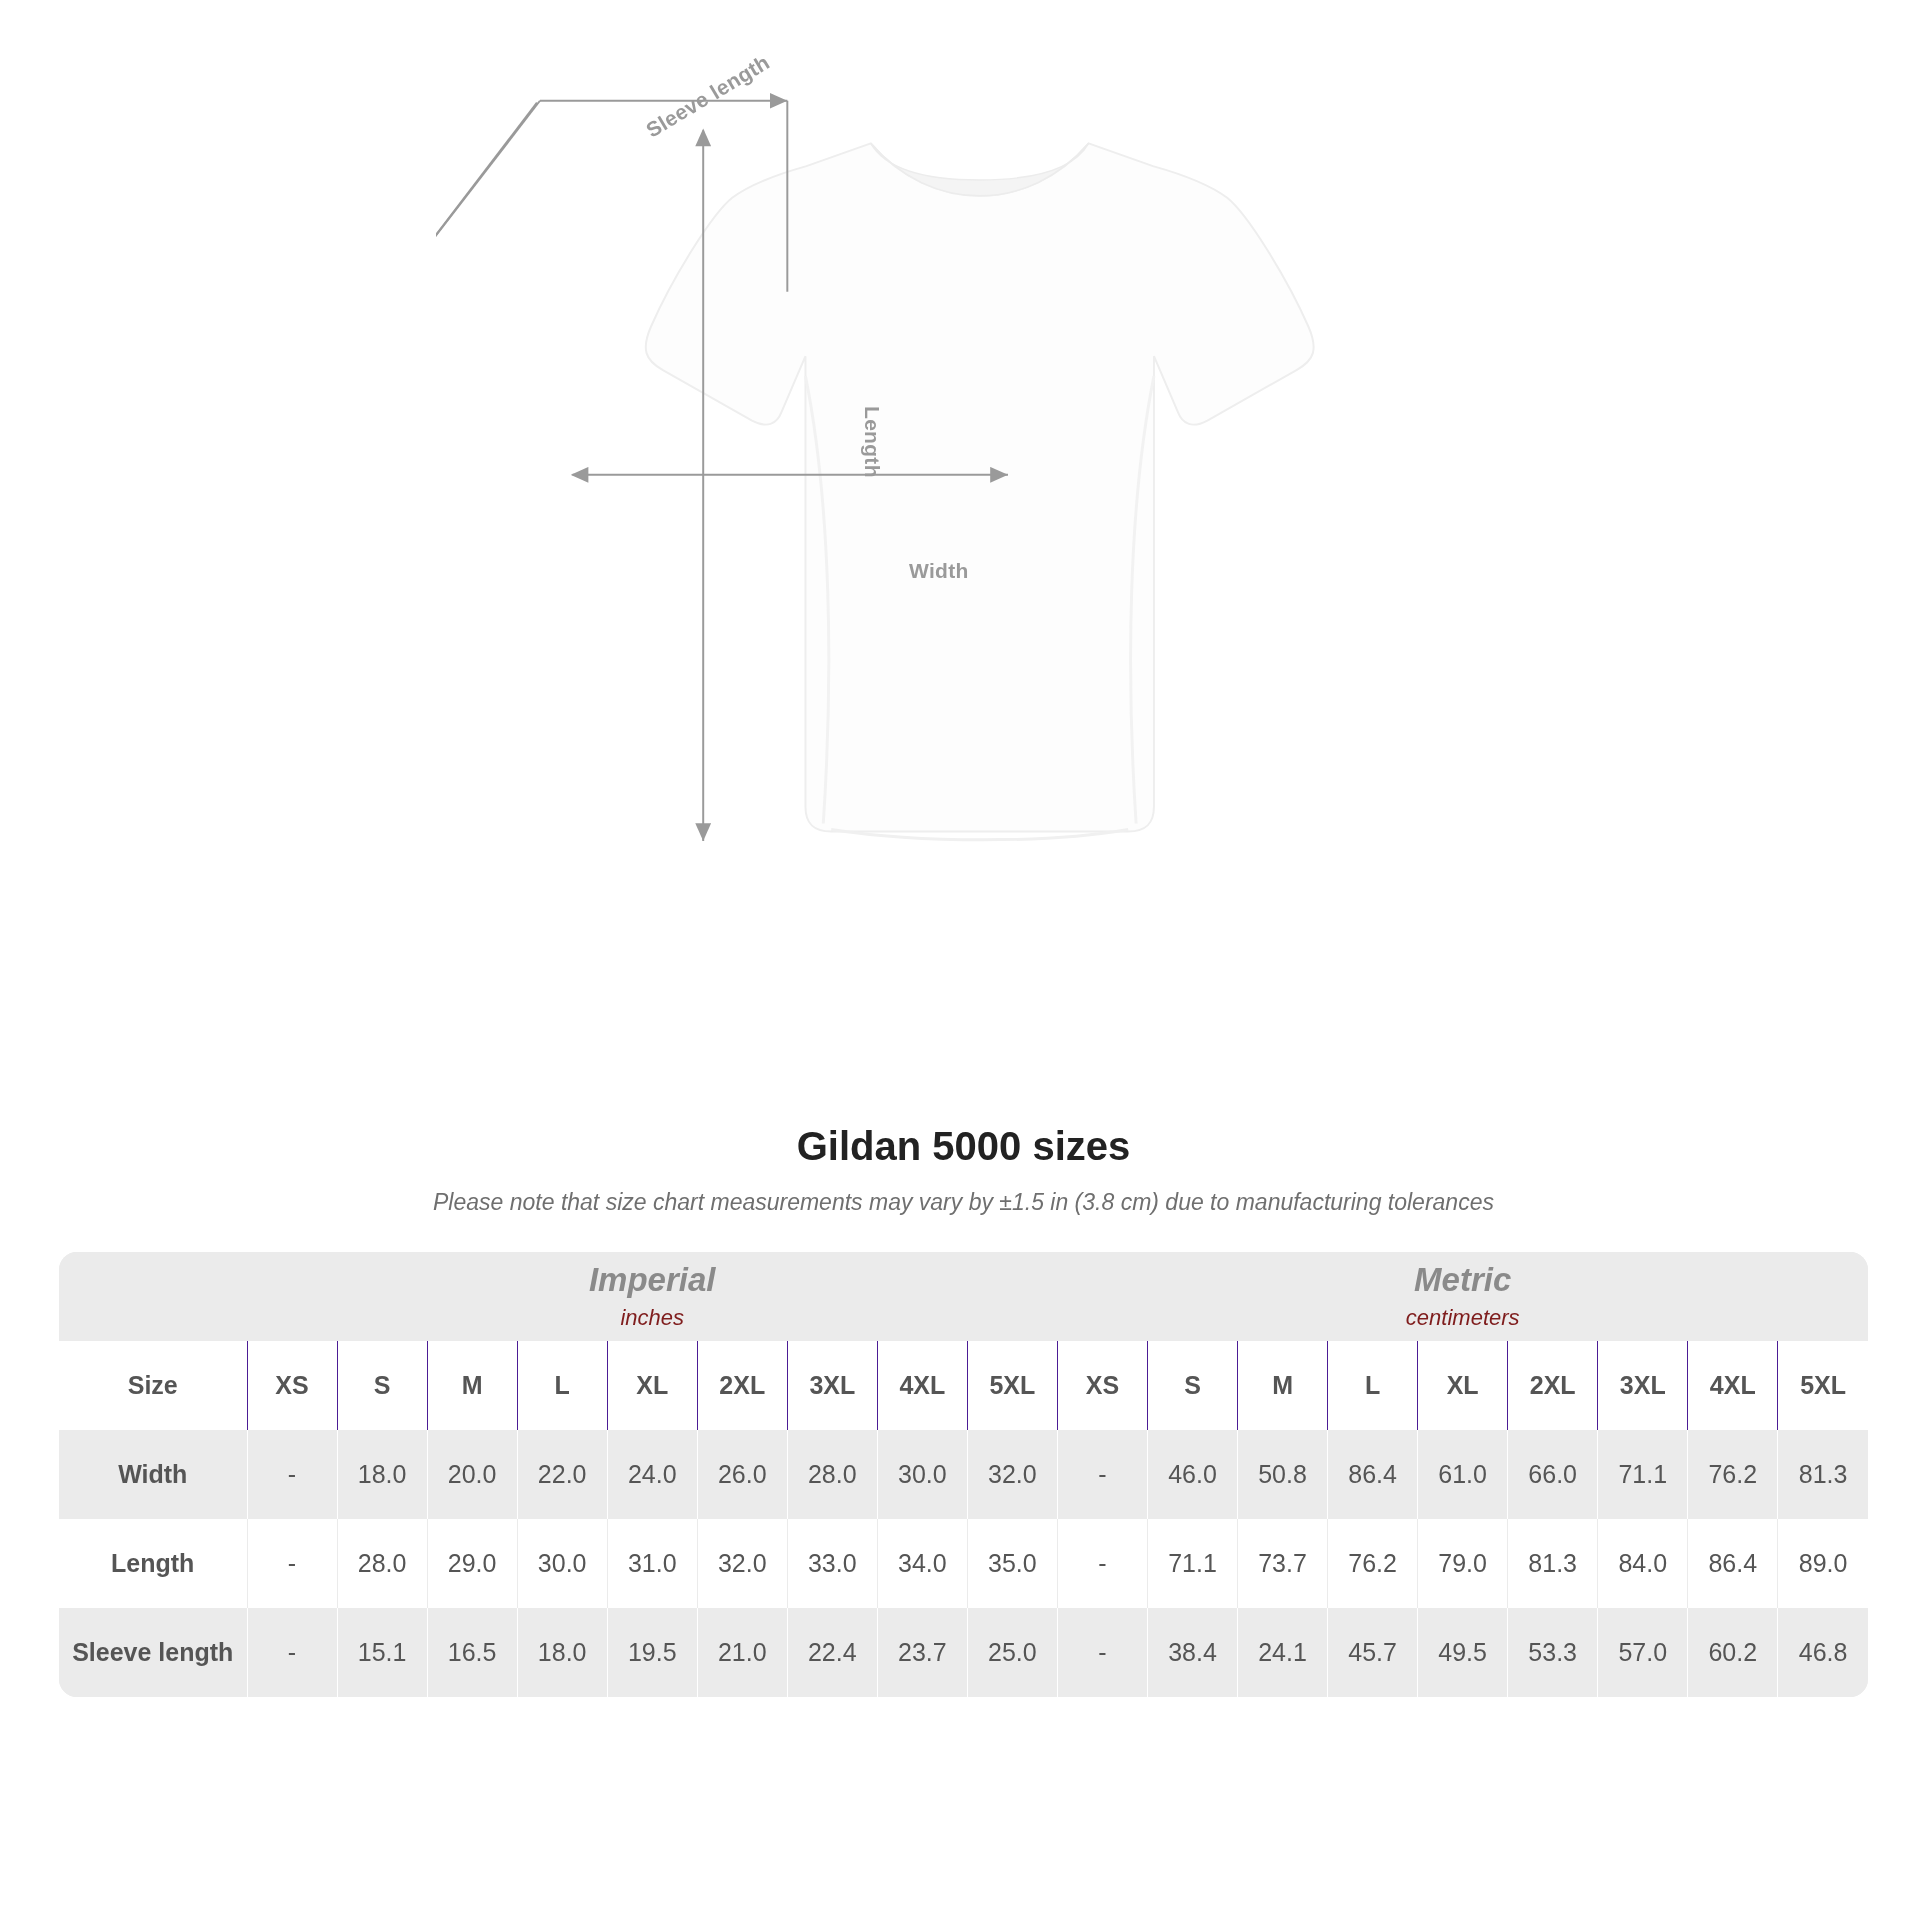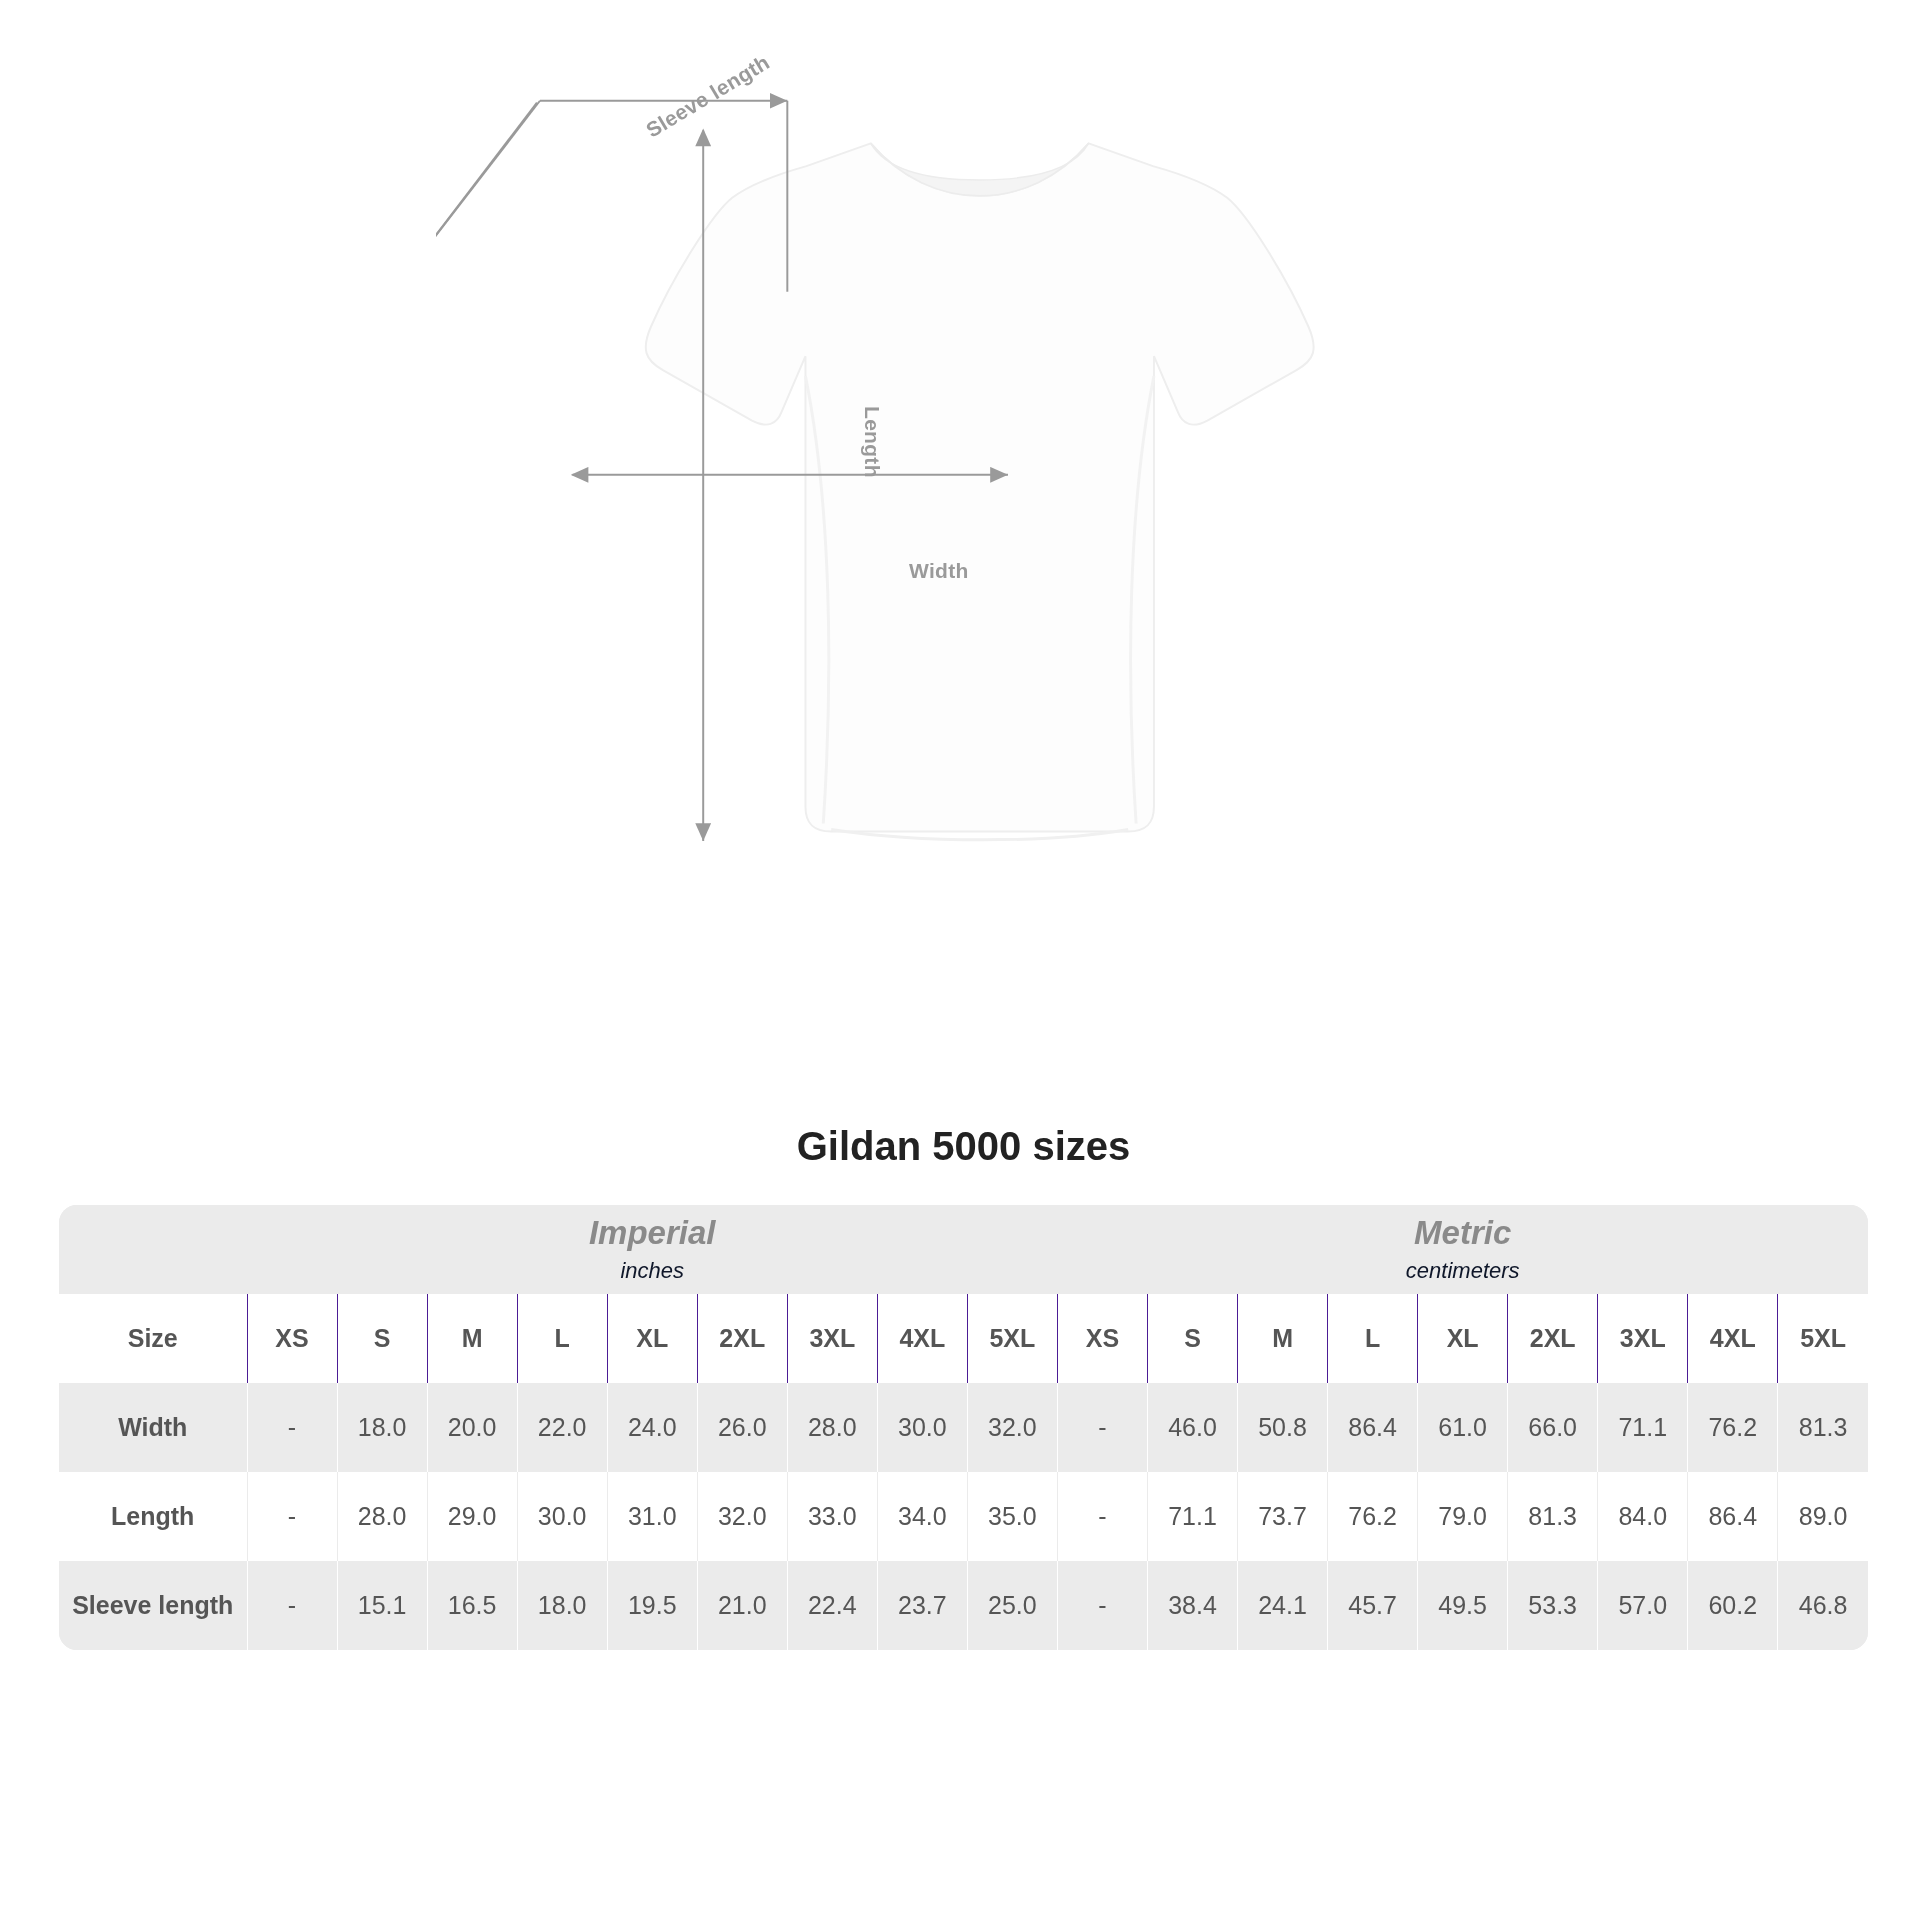--- a/index.html
+++ b/index.html
@@ -114,21 +114,21 @@
   .unit-name {
     font-size: 33px;
     font-weight: bold;
     font-style: italic;
     color: #8a8a8a;
     line-height: 1.25;
   }
   .unit-sub {
     font-size: 22px;
     font-style: italic;
-    color: #0f172a;
+    color: #7f1d1d;
     line-height: 1.5;
   }
   .hdr-row td {
     background: #ffffff;
     font-weight: bold;
     color: #555;
     font-size: 26px;
     height: 109px;
     border-right: 1px solid #4c1d95;
   }
@@ -209,20 +209,21 @@
       </svg>
 
       <div class="dim-label label-sleeve">Sleeve length</div>
       <div class="dim-label label-length">Length</div>
       <div class="dim-label label-width">Width</div>
     </div>
   </div>
 
   <div class="title-block">
     <h1 class="chart-title">Gildan 5000 sizes</h1>
+    <p class="chart-note">Please note that size chart measurements may vary by ±1.5 in (3.8 cm) due to manufacturing tolerances</p>
   </div>
 
   <div class="table-wrap">
     <table class="size-table">
       <colgroup>
         <col class="col-first">
       </colgroup>
       <tbody>
         <tr class="unit-head">
           <td></td>

